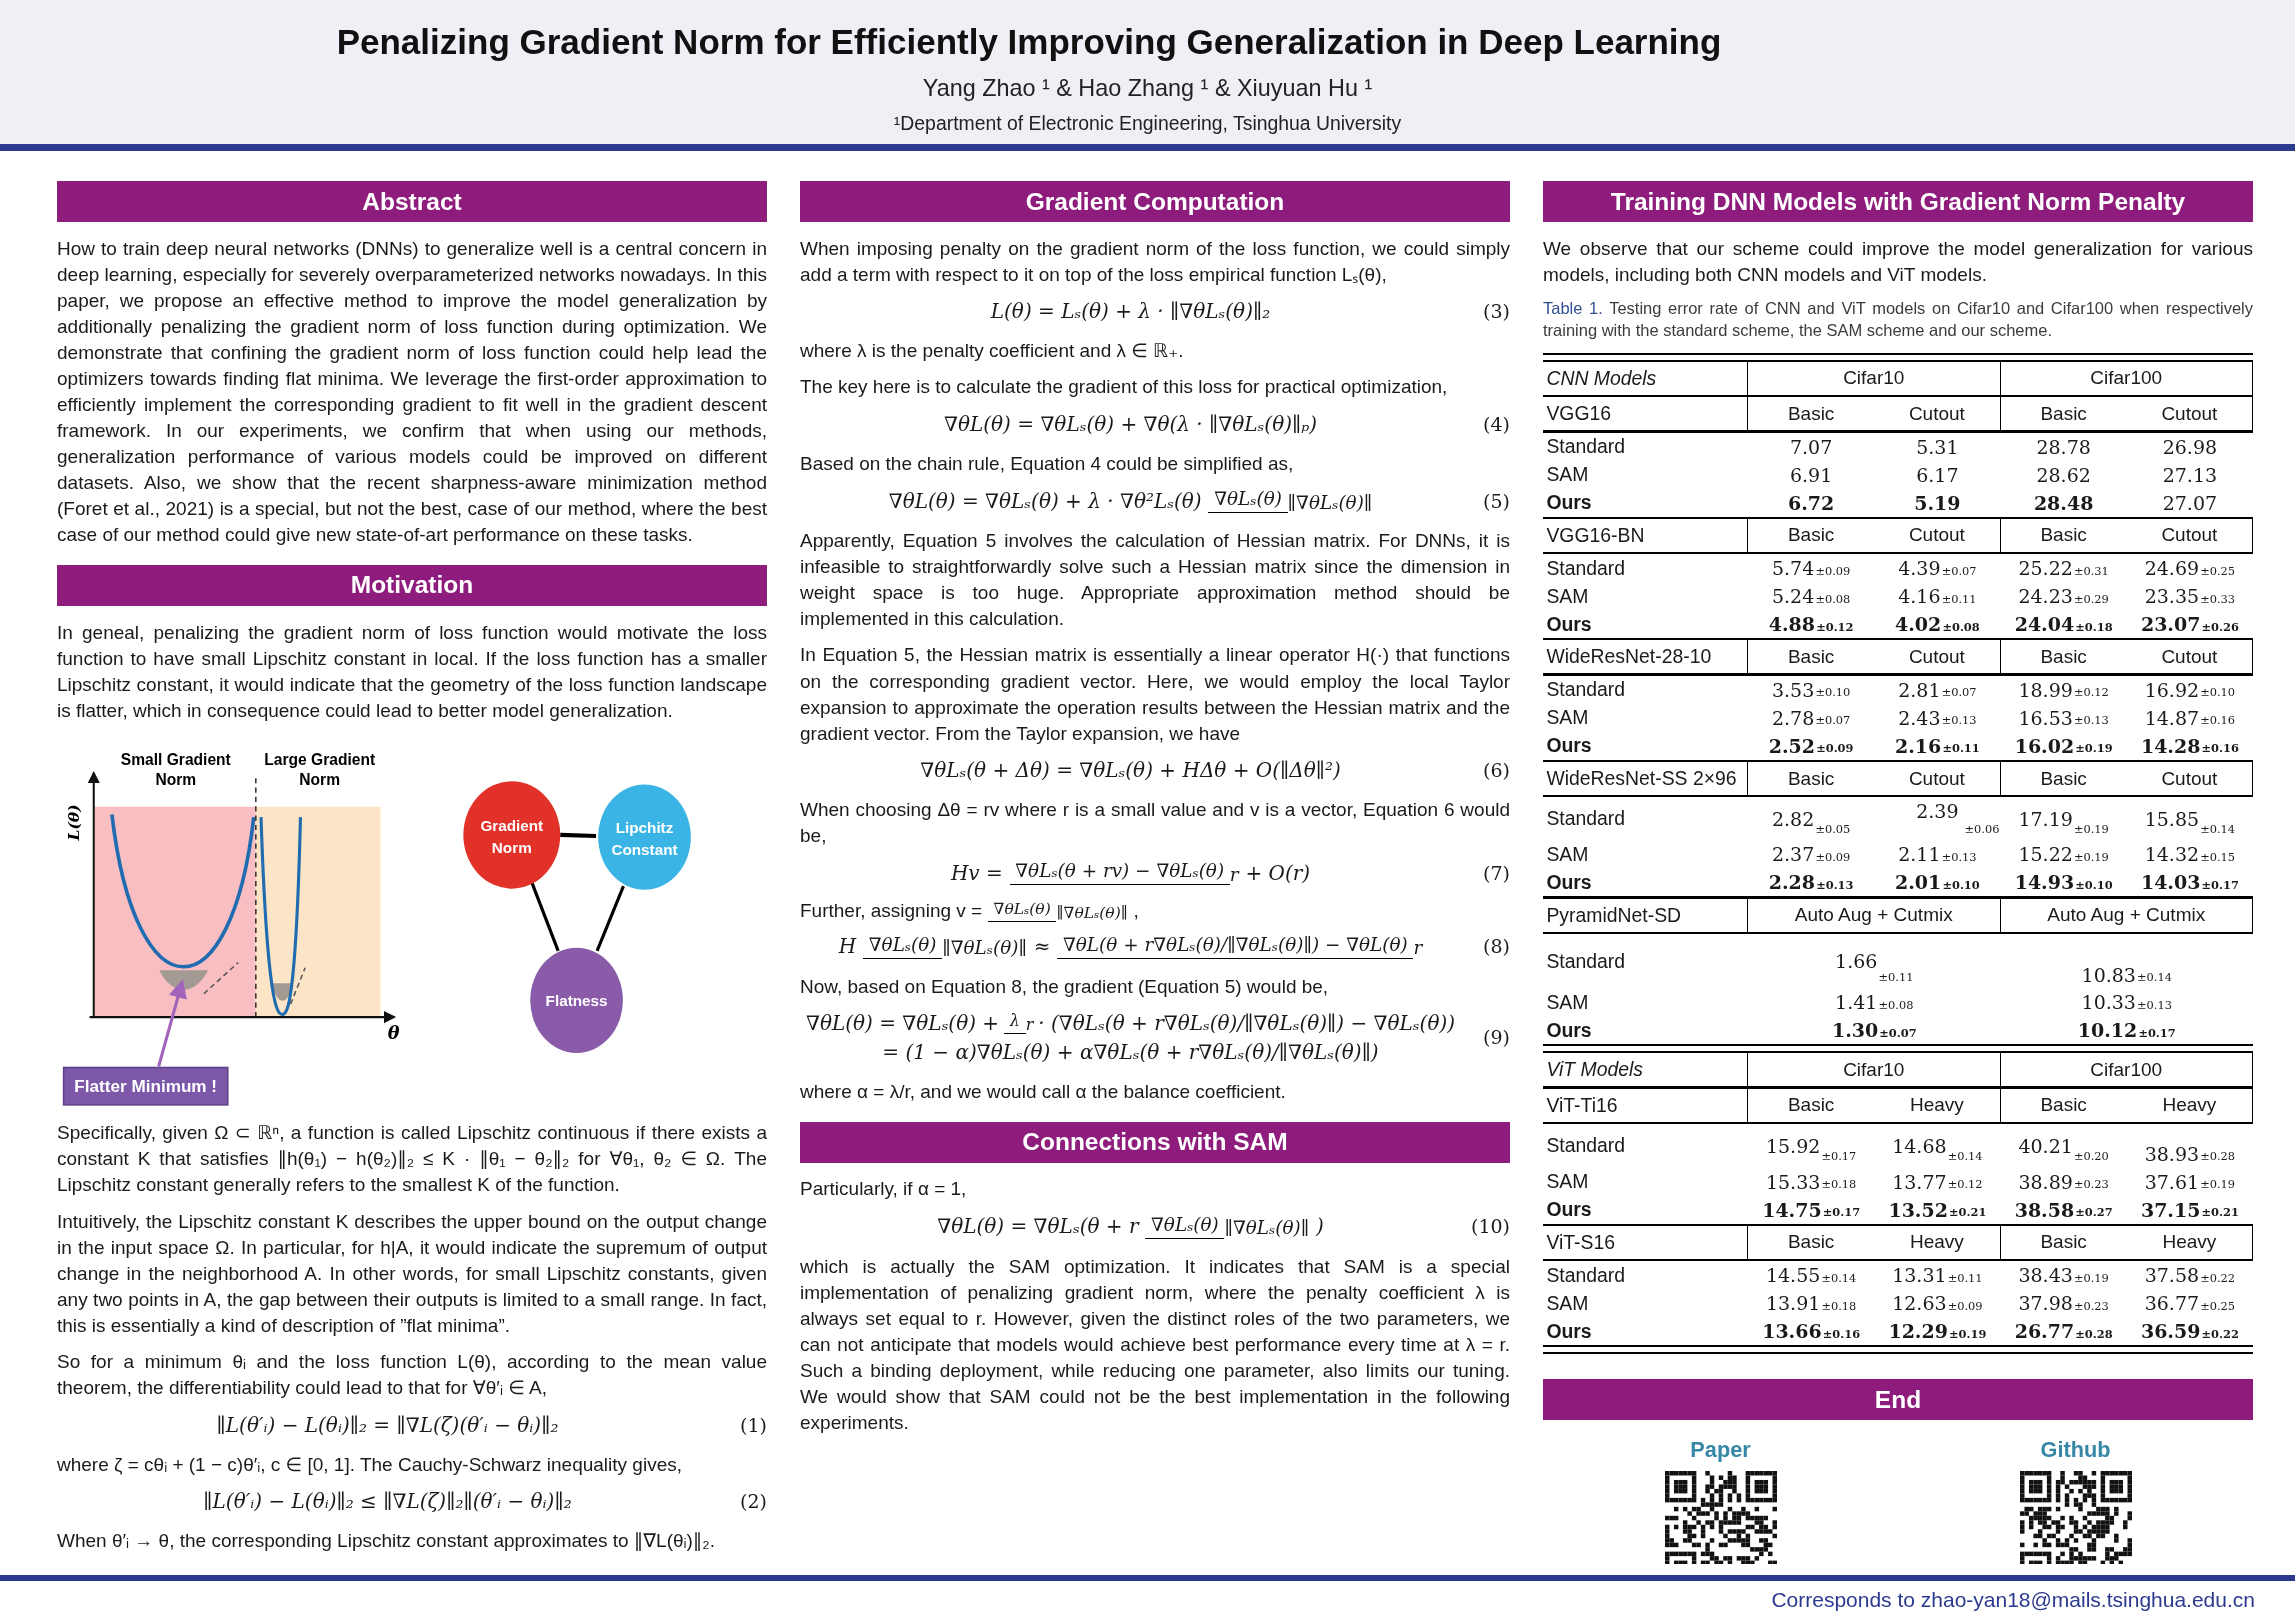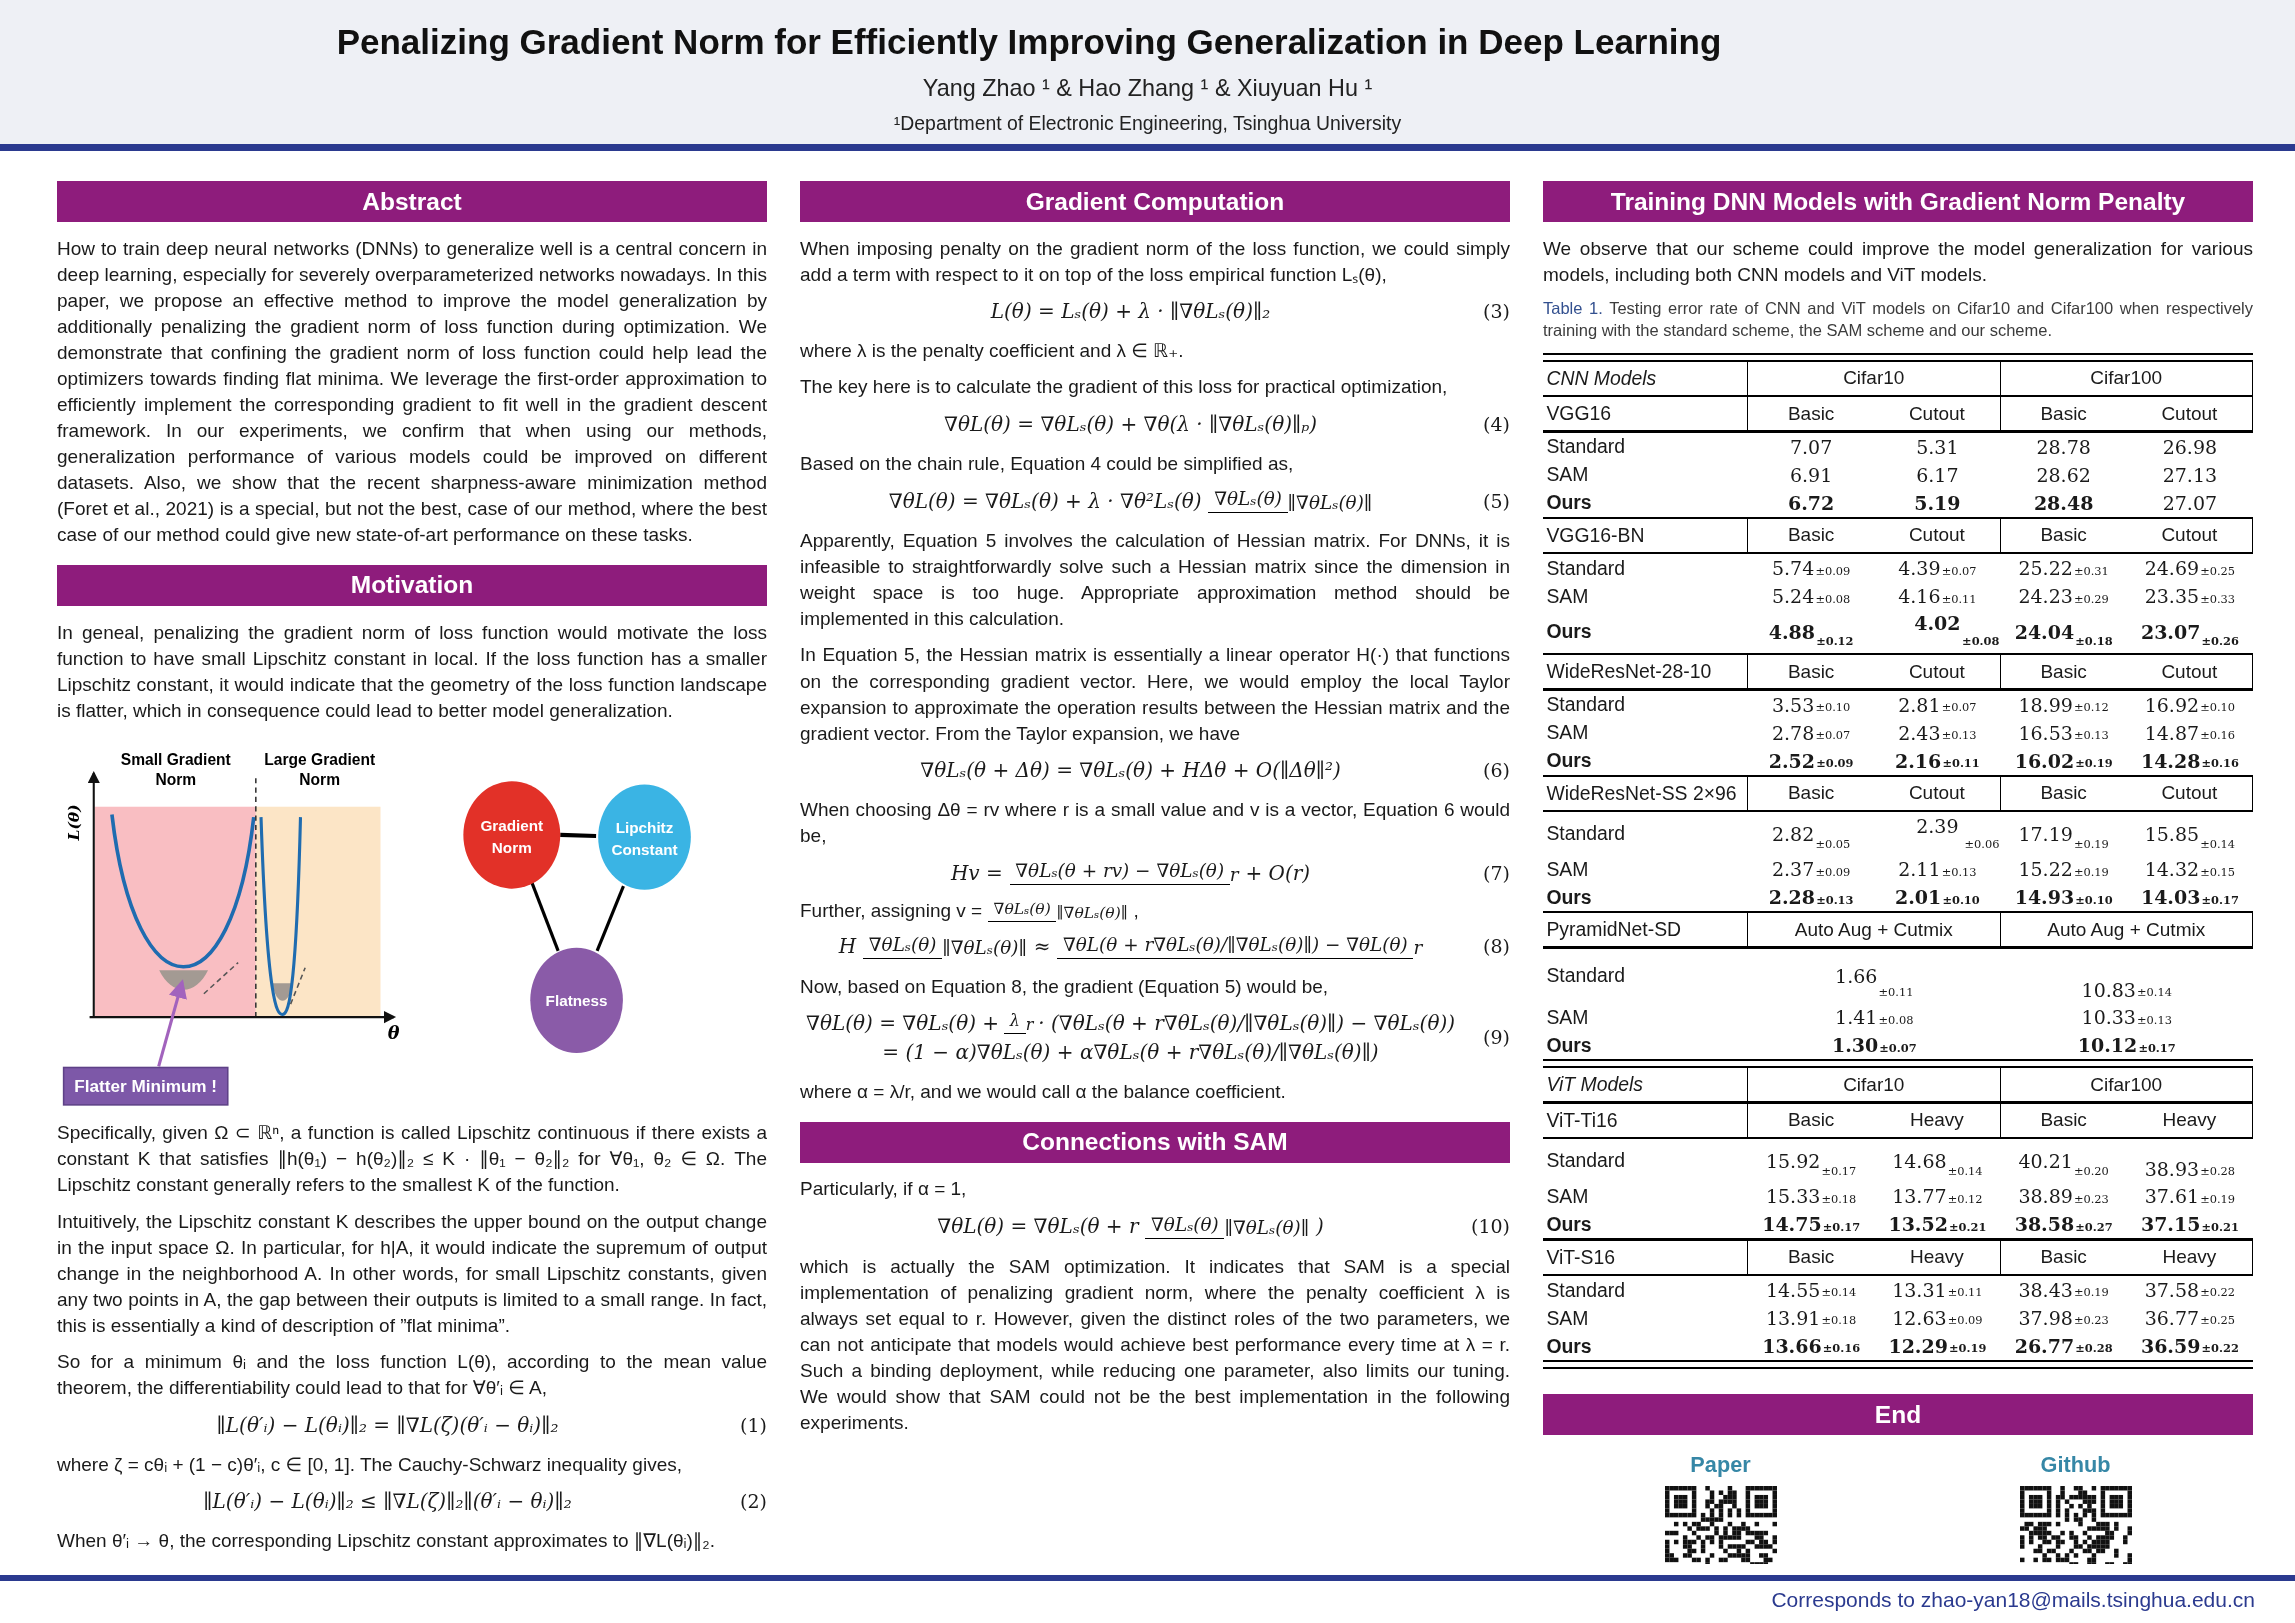--- a/index.html
+++ b/index.html
@@ -393,21 +393,21 @@
           <span>23.35</span>
           <span class="pm">±0.33</span>
         </div>
       </div>
       <div class="t-row data">
         <div class="t-label t-sans t-bold">Ours</div>
         <div class="t-cell t-bold" style="grid-column: 2;">
           <span>4.88</span>
           <span class="pm">±0.12</span>
         </div>
-        <div class="t-cell t-bold" style="grid-column: 3; flex-direction: column;">
+        <div class="t-cell t-bold" style="grid-column: 3;">
           <span>4.02</span>
           <span class="pm">±0.08</span>
         </div>
         <div class="t-cell t-bold" style="grid-column: 4;">
           <span>24.04</span>
           <span class="pm">±0.18</span>
         </div>
         <div class="t-cell t-bold" style="grid-column: 5;">
           <span>23.07</span>
           <span class="pm">±0.26</span>

